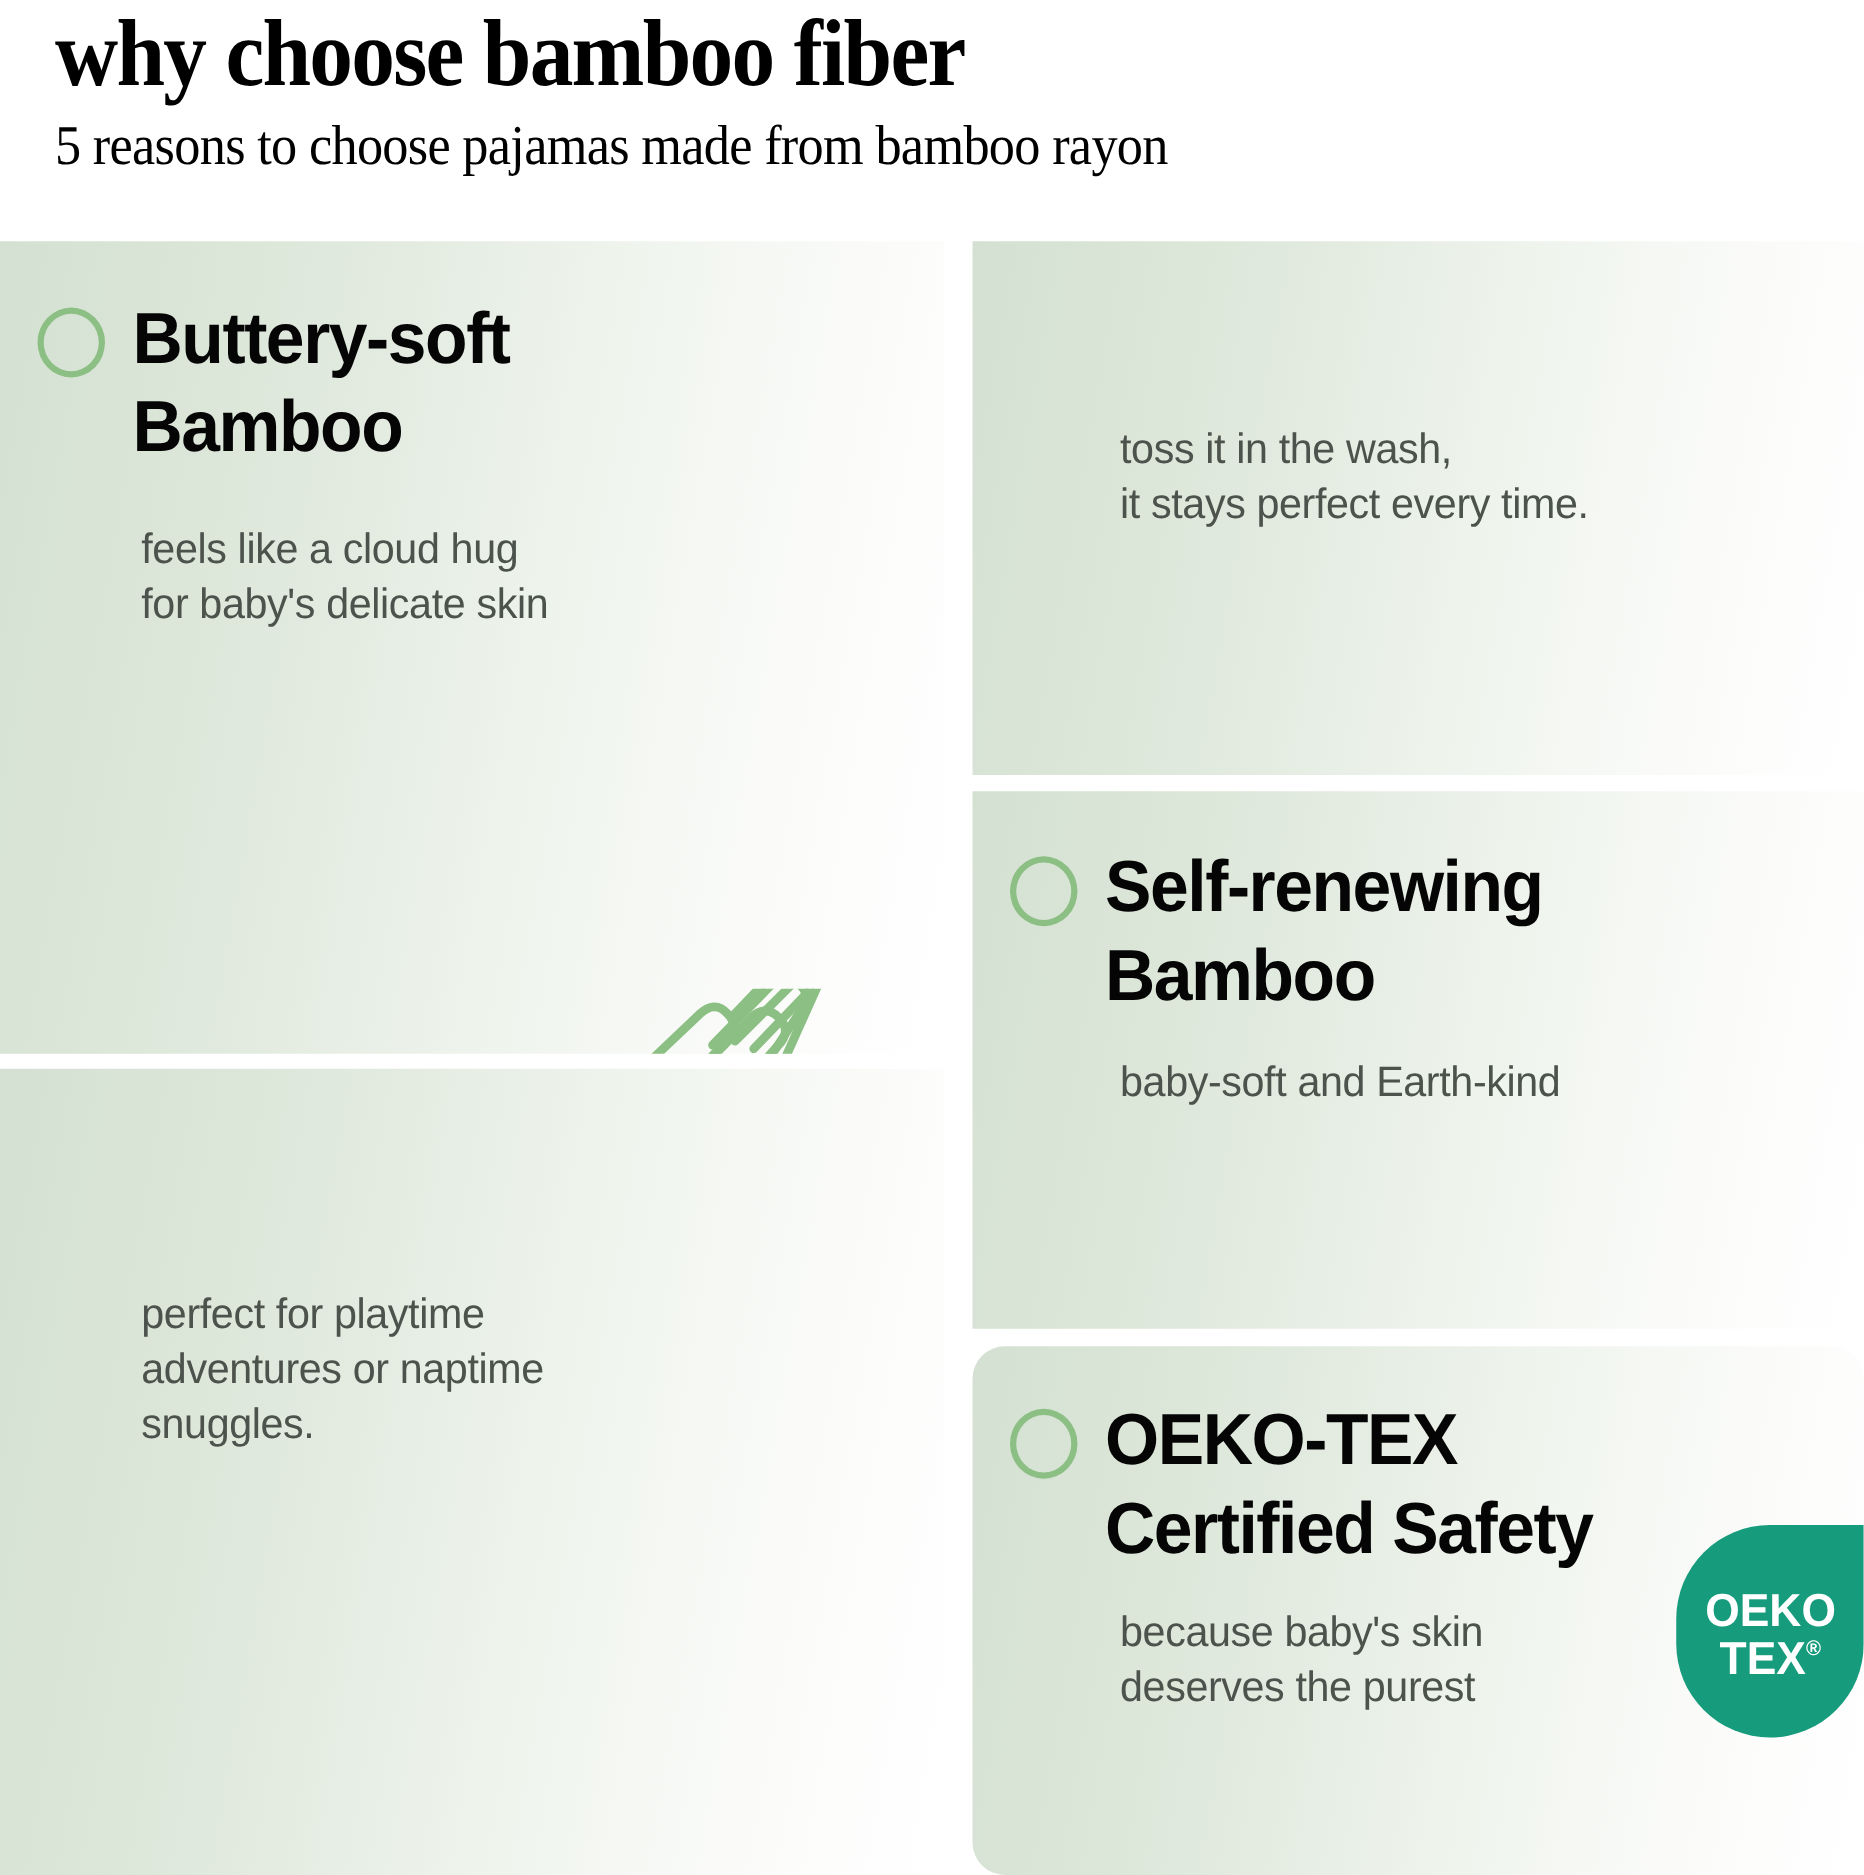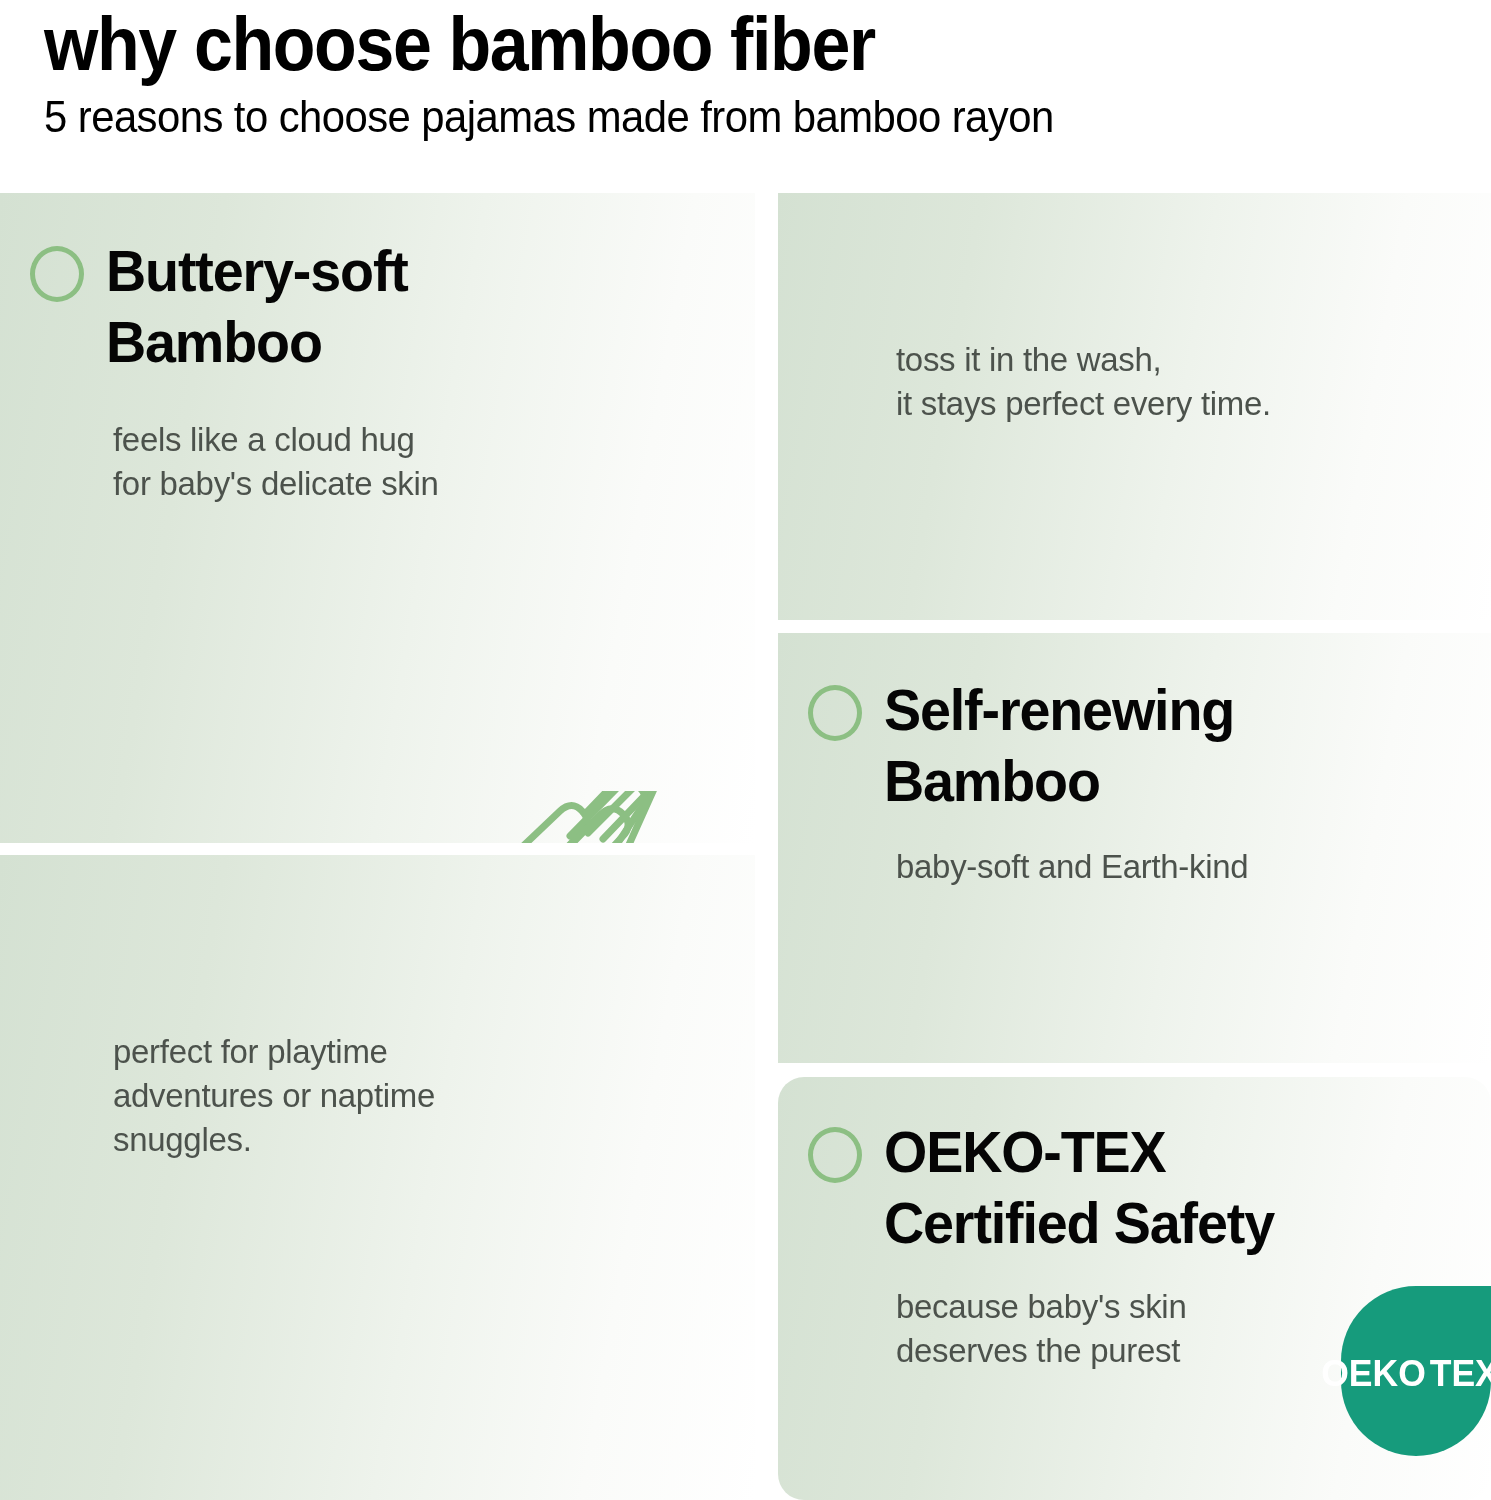--- a/index.html
+++ b/index.html
@@ -8,20 +8,21 @@
     background:#ffffff;
     font-family:"Liberation Sans", sans-serif;
     overflow:hidden;
     position:relative;
   }
 
   
   .header{
     position:absolute; left:0; top:0; width:1491px; height:193px;
     padding:4px 24px 0 44px;
+    font-family:Liberation Serif, serif;
   }
   .header h1{
     font-size:76px;
     font-weight:700;
     letter-spacing:-1.5px;
     line-height:1.05;
     color:#000000;
     transform:scaleX(0.92);
     transform-origin:left center;
     white-space:nowrap;
@@ -105,26 +106,26 @@
   .card-r3 .card-head{ left:30px; top:40px; }
   .card-r3 .desc     { left:118px; top:208px; }
 
   
   .icon{ position:absolute; }
   .icon-hand   { left:498px; top:598px; width:230px; height:175px; }
 
   
   .oeko-badge{
     position:absolute;
-    left:1341px; top:1286px;
+    left:1341px; top:1220px;
     width:150px; height:170px;
     background:#169B7C;
     border-radius:75px 0 75px 75px;
     display:flex;
-    flex-direction:row;
+    flex-direction:column;
     align-items:center;
     justify-content:center;
     padding-top:6px;
   }
   .oeko-badge .l1{
     color:#ffffff; font-size:37px; font-weight:700;
     letter-spacing:0px; line-height:1.02;
     transform:scaleX(0.96);
   }
   .oeko-badge .l2{

